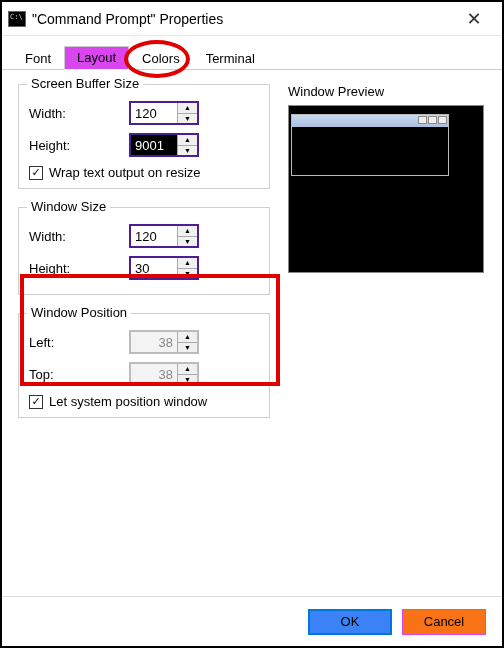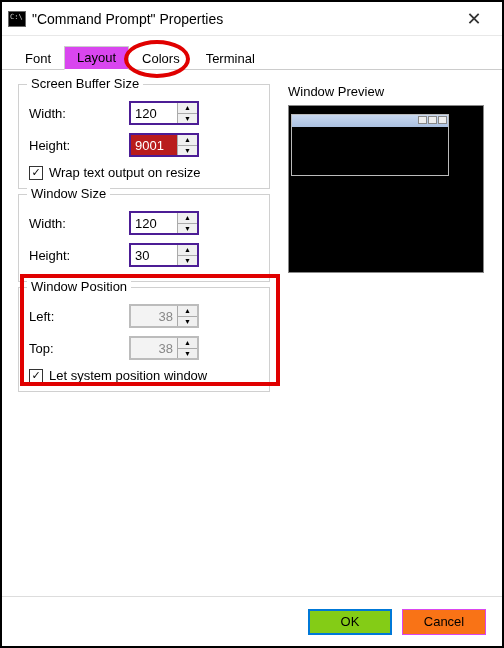--- a/index.html
+++ b/index.html
@@ -79,21 +79,21 @@
     padding: 14px 16px 0 16px;
     position: relative;
     height: 520px;
   }
   .col-left {
     width: 252px;
     float: left;
   }
   .group {
     border: 1px solid #d0d0d0;
-    margin-bottom: 5px;
+    margin-bottom: 18px;
     padding: 10px 10px 8px 10px;
     position: relative;
   }
   .group-title {
     position: absolute;
     top: -9px;
     left: 8px;
     background: #fff;
     padding: 0 4px;
     font-size: 13px;
@@ -116,21 +116,21 @@
   .spinbox input {
     border: none;
     width: 46px;
     font-size: 13px;
     padding: 0 4px;
     font-family: inherit;
     outline: none;
     background: transparent;
   }
   .spinbox.disabled input { color:#888;text-align:right; }
-  .spinbox.sel input { background:#b91c1c; color:#fff; }
+  .spinbox.sel input { background:#000000; color:#fff; }
   .spin-btns {
     display: flex;
     flex-direction: column;
     width: 22px;
     border-left: 1px solid #aaa;
   }
   .spin-btns .sb {
     flex:1;
     display:flex;
     align-items:center;
@@ -193,21 +193,21 @@
     background:#fff;
   }
   .btn {
     width:84px; height:26px;
     border:1px solid #d946ef;
     background:#f97316;
     font-size:13px;
     display:flex;align-items:center;justify-content:center;
     cursor:default;
   }
-  .btn.primary { border:2px solid #0078d7; background:#84cc16;}
+  .btn.primary { border:2px solid #0078d7; background:#3b82f6;}
 </style>
 </head>
 <body>
 
 <div class="titlebar">
   <div class="app-icon"></div>
   <div class="title">"Command Prompt" Properties</div>
   <div class="close-x">✕</div>
 </div>
 

